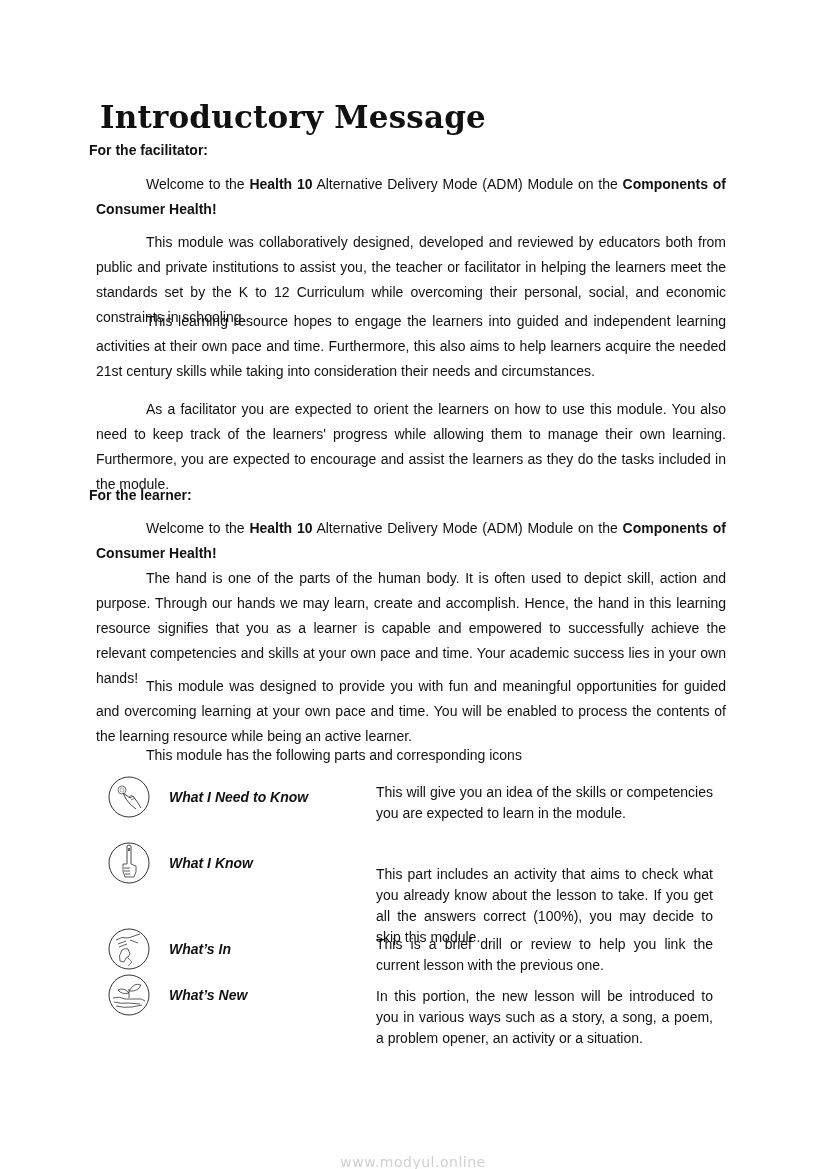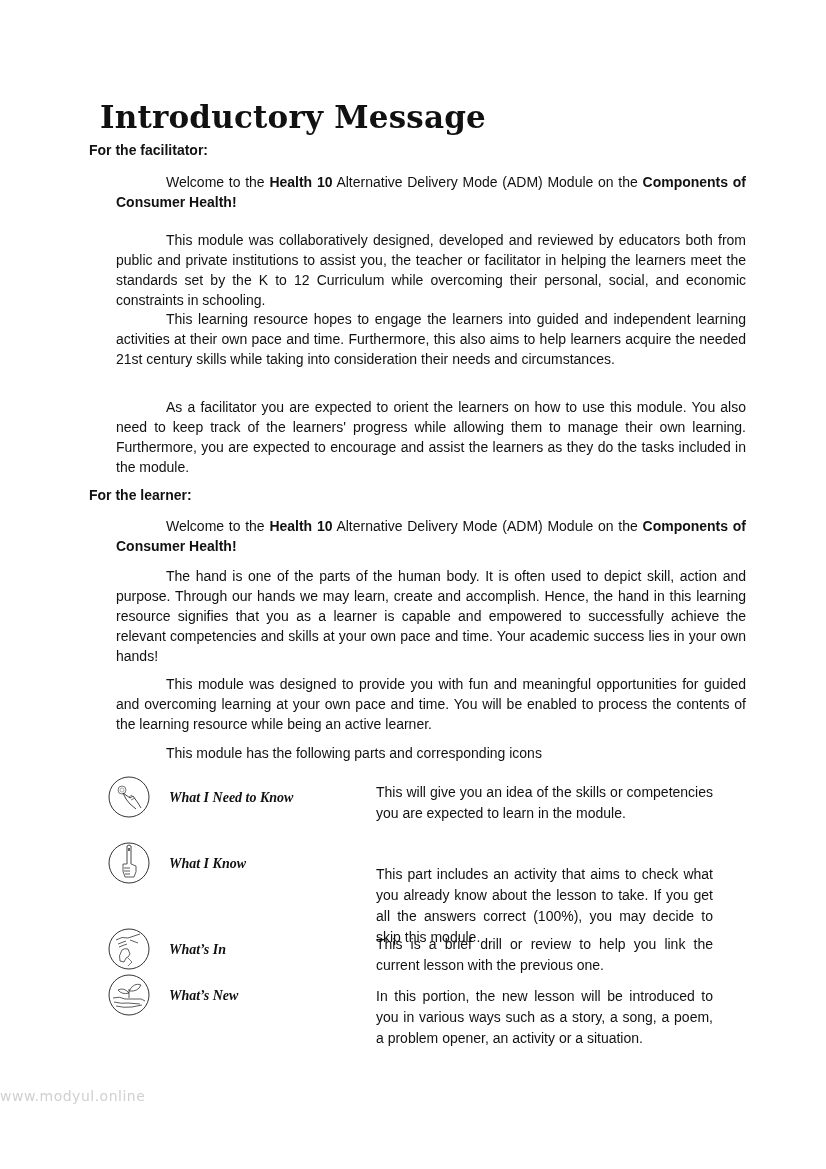--- a/index.html
+++ b/index.html
@@ -1,26 +1,26 @@
 <!DOCTYPE html>
 <html><head>
 <meta charset="utf-8">
 <style>
   html, body { margin: 0; padding: 0; background: #ffffff; }
   body { width: 826px; height: 1169px; position: relative; overflow: hidden; font-family: "Liberation Sans", sans-serif; color: #111; }
   h1 { position: absolute; left: 100px; top: 99px; margin: 0; font-family: "DejaVu Serif", serif; font-weight: bold; font-size: 31px; letter-spacing: 0.2px; color: #111; }
   .section-head { position: absolute; left: 88px; margin: 1px; font-weight: bold; font-size: 14px; }
-  p.para { position: absolute; left: 116px; width: 630px; margin: 0; font-size: 14px; line-height: 20px; text-align: justify; text-indent: 50px; }
+  p.para { position: absolute; left: 96px; width: 630px; margin: 0; font-size: 14px; line-height: 25px; text-align: justify; text-indent: 50px; }
   p.para b { font-weight: bold; }
   .parts { position: absolute; left: 100px; top: 776px; width: 630px; }
   .part-row { position: absolute; left: 0; width: 630px; }
   .part-icon { position: absolute; left: 8px; width: 42px; height: 42px; }
-  .part-title { position: absolute; left: 69px; font-weight: bold; font-style: italic; font-size: 14px; line-height: 19.5px; font-family: Liberation Serif, serif; }
+  .part-title { position: absolute; left: 69px; font-weight: bold; font-style: italic; font-size: 14px; line-height: 19.5px; }
   .part-desc { position: absolute; left: 276px; width: 337px; font-size: 14px; line-height: 21px; text-align: justify; margin: 0; }
-  .watermark { position: absolute; left: 0; width: 826px; top: 1088px; font-family: "DejaVu Sans", sans-serif; font-size: 14px; color: #d0d0d0; letter-spacing: 0.5px; }
+  .watermark { position: absolute; left: 0; width: 826px; top: 1154px; text-align: center; font-family: "DejaVu Sans", sans-serif; font-size: 14px; color: #d0d0d0; letter-spacing: 0.5px; }
 </style>
 </head>
 <body>
 
 <h1>Introductory Message</h1>
 
 <div class="section-head" style="top:141px;">For the facilitator:</div>
 
 <p class="para" style="top:172px;"><span>Welcome to the </span><b>Health 10</b><span> Alternative Delivery Mode (ADM) Module on the </span><b>Components of Consumer Health!</b></p>
 

